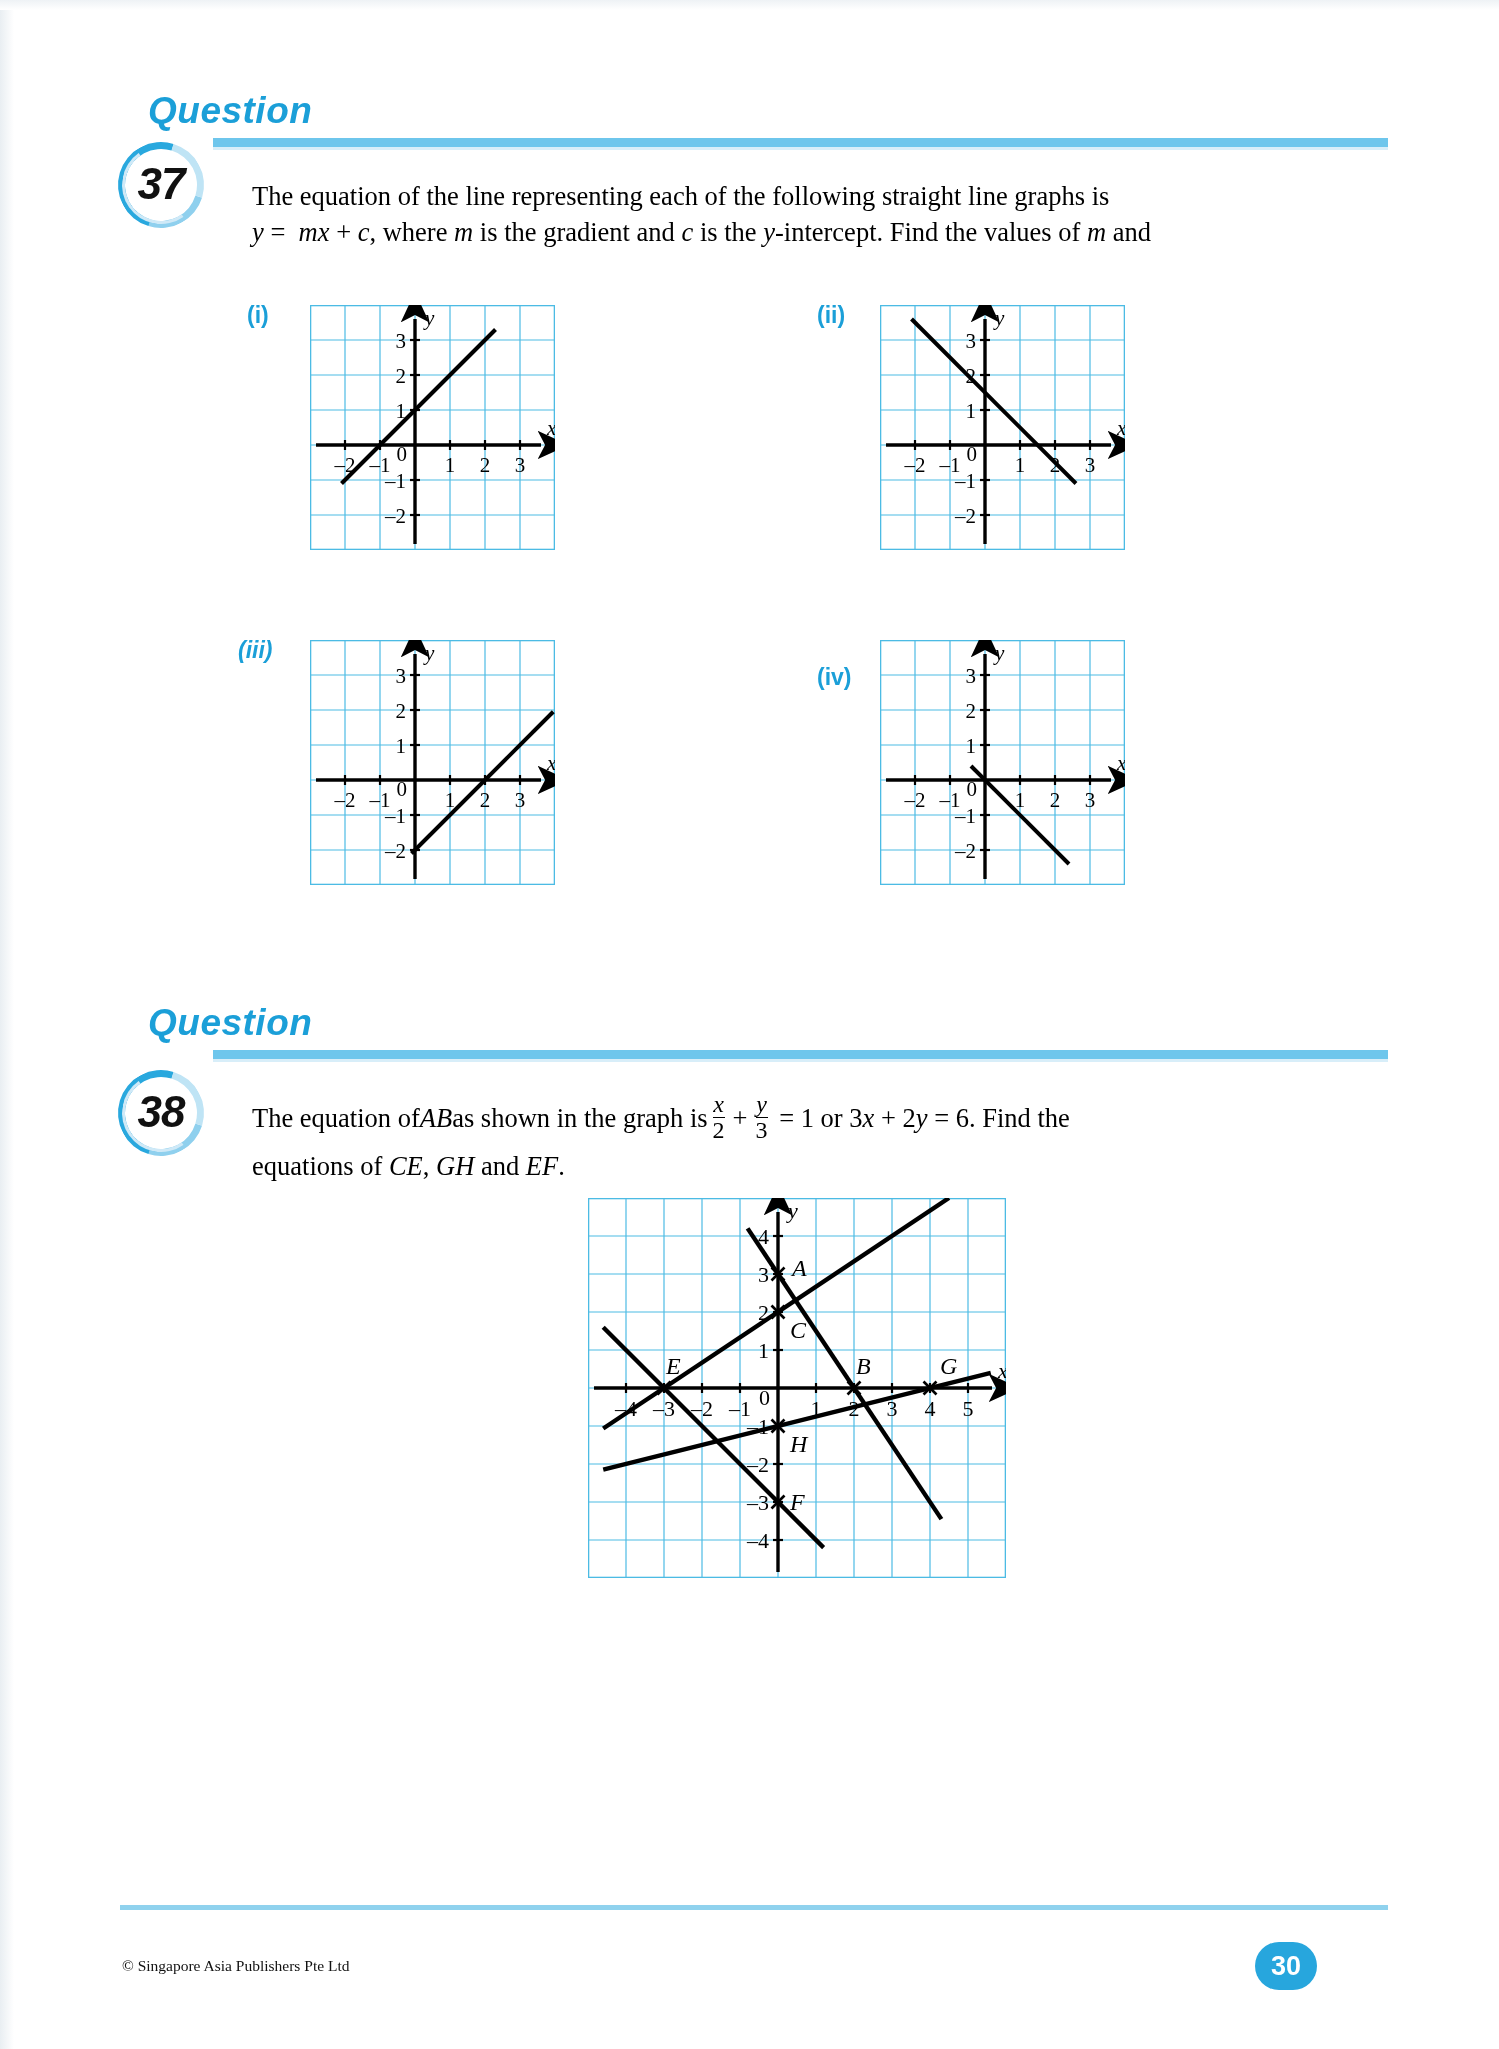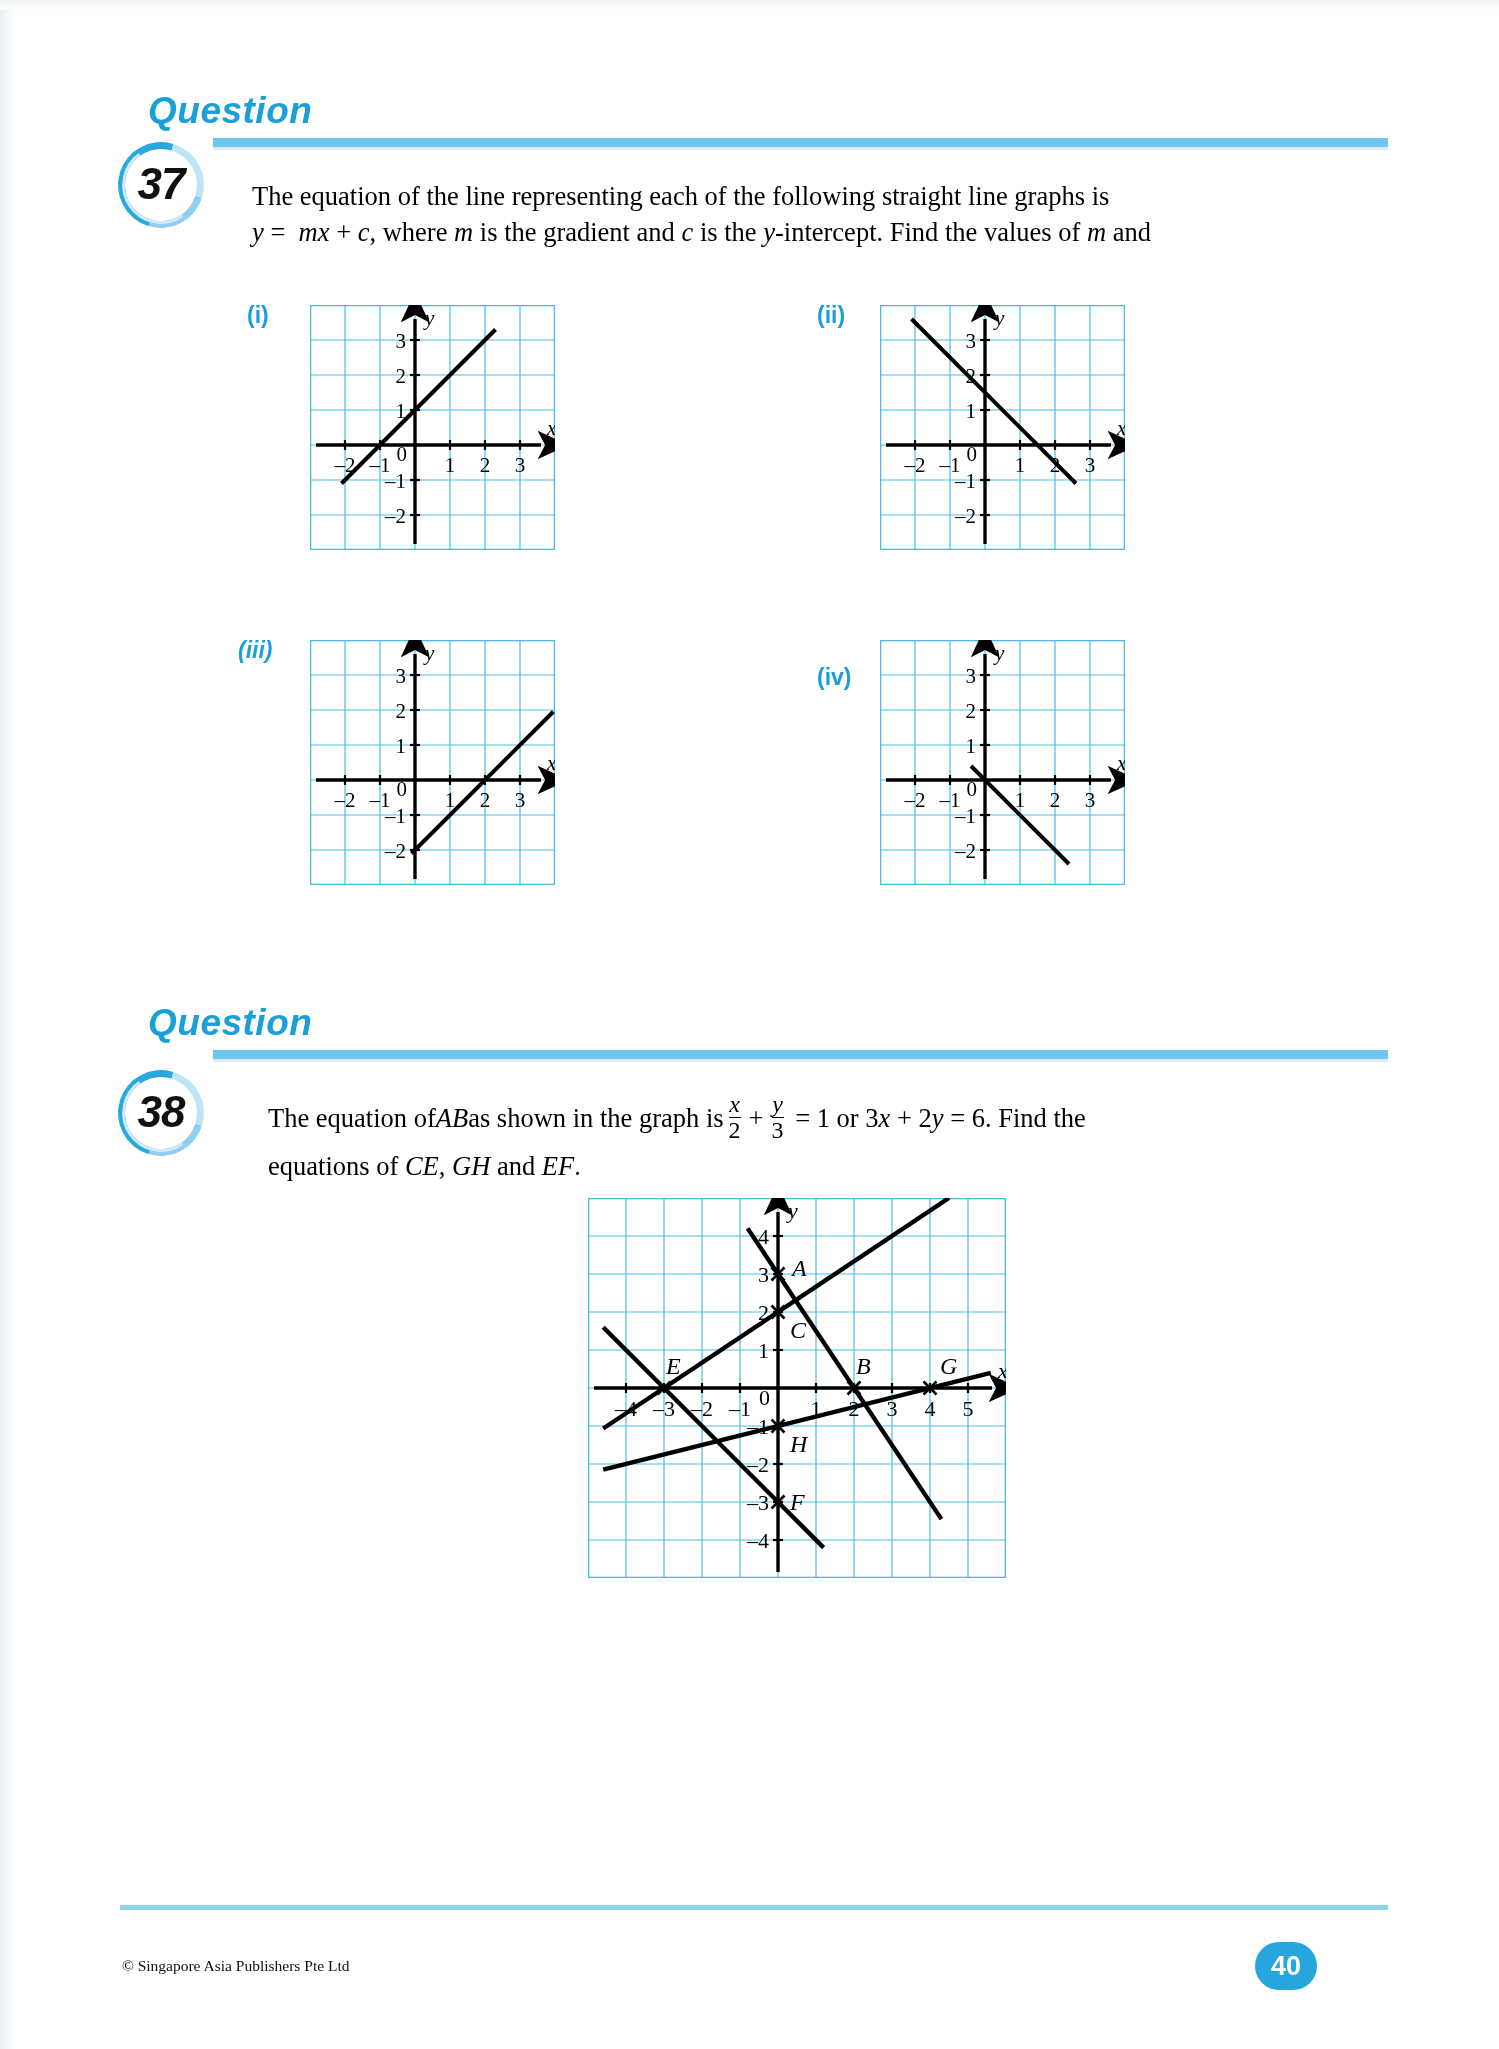--- a/index.html
+++ b/index.html
@@ -313,21 +313,21 @@
 
   <div class="q-head" style="left:148px;top:1002px;">Question</div>
   <div class="q-rule" style="left:213px;top:1050px;width:1175px;"></div>
 
   <div class="badge" style="left:118px;top:1070px;">
     <div class="ring"></div>
     <div class="ring2"></div>
     <div class="num">38</div>
   </div>
 
-  <div class="qtext" style="left:268px;top:1092px;width:1140px;line-height:42px;">
+  <div class="qtext" style="left:252px;top:1092px;width:1140px;line-height:42px;">
     <div style="display:flex;align-items:center;flex-wrap:nowrap;">
       <span>The equation of </span>
       <i>AB</i>
       <span> as shown in the graph is </span>
       <span style="display:inline-flex;flex-direction:column;align-items:center;font-size:24px;line-height:1.05;margin:0 5px;">
         <i>x</i>
         <span style="border-top:1.6px solid #000;width:100%;"></span>
         <span>2</span>
       </span>
       <span style="margin:0 3px;">+</span>
@@ -458,14 +458,14 @@
           <line x1="183.5" y1="310.5" x2="196.5" y2="297.5" stroke="#000" stroke-width="2.6"></line>
           <text x="202" y="312" font-family="&quot;Liberation Serif&quot;, serif" font-size="24" font-style="italic" fill="#000">F</text>
         </g>
       </svg>
     </div>
 
   <div class="footrule" style="left:120px;top:1905px;width:1268px;"></div>
   <div class="foot" style="left:122px;top:1955px;">
     <div>© Singapore Asia Publishers Pte Ltd</div>
   </div>
-  <div class="pagebadge" style="left:1255px;top:1942px;">40</div>
+  <div class="pagebadge" style="left:1255px;top:1942px;">30</div>
 </div>
 
 </body></html>

